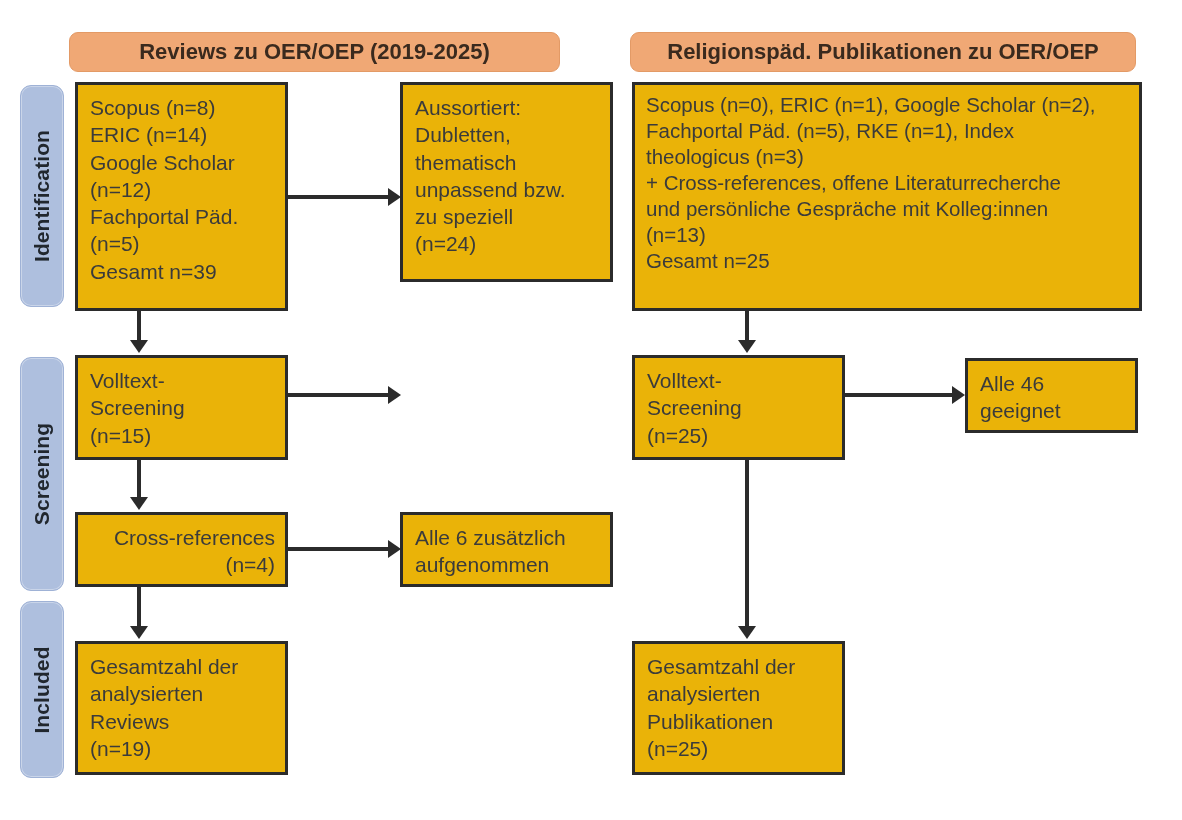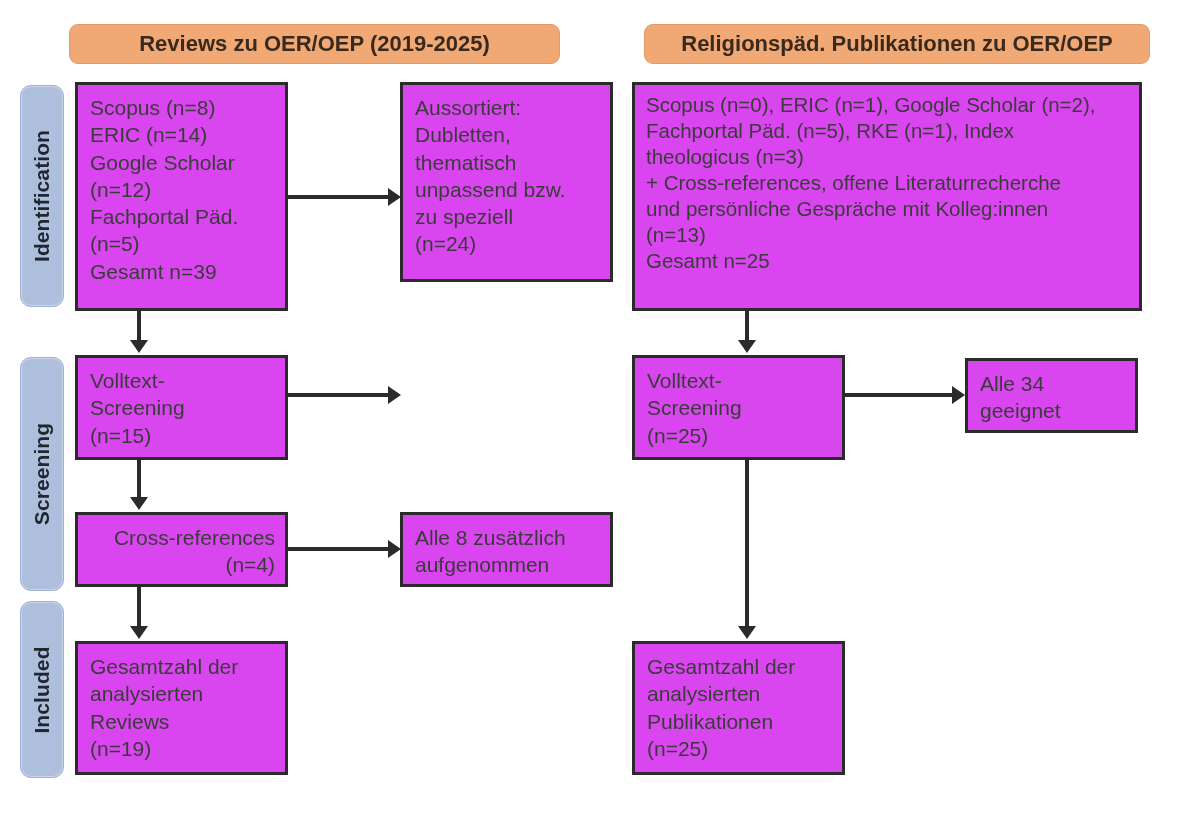--- a/index.html
+++ b/index.html
@@ -47,26 +47,27 @@
     border-radius: 9px;
     display: flex;
     align-items: center;
     justify-content: center;
     color: #3a2a1e;
     font-size: 22px;
     font-weight: bold;
     text-align: center;
     padding: 0 6px;
     box-sizing: border-box;
+    margin-top: 8px;
   }
 
   
   .box {
     position: absolute;
-    background: #d946ef;
+    background: #eab308;
     border: 3px solid #2b2b2b;
     box-sizing: border-box;
     padding: 9px 10px 6px 12px;
     font-size: 21px;
     line-height: 1.30;
     color: #3b3b3b;
     white-space: pre-line;
     overflow: hidden;
   }
   .box.dense {
@@ -114,21 +115,21 @@
   <div class="phase-bar" style="left:20px; top:357px; width:42px; height:232px;">
     <span class="phase-text">Screening</span>
   </div>
 
   <div class="phase-bar" style="left:20px; top:601px; width:42px; height:175px;">
     <span class="phase-text">Included</span>
   </div>
 
   <div class="col-header" style="left:69px; top:24px; width:491px; height:40px;">Reviews zu OER/OEP (2019-2025)</div>
 
-  <div class="col-header" style="left:644px; top:24px; width:506px; height:40px;">Religionspäd. Publikationen zu OER/OEP</div>
+  <div class="col-header" style="left:630px; top:24px; width:506px; height:40px;">Religionspäd. Publikationen zu OER/OEP</div>
 
   <div class="box" style="left:75px; top:82px; width:213px; height:229px;">Scopus (n=8)
 ERIC (n=14)
 Google Scholar
 (n=12)
 Fachportal Päd.
 (n=5)
 Gesamt n=39</div>
 
   <div class="box" style="left:400px; top:82px; width:213px; height:200px;">Aussortiert:
@@ -151,21 +152,21 @@
 
   <div class="conn h" style="left:288px; top:393px; width:100px;"></div>
   <div class="arrow-right" style="left:388px; top:386px;"></div>
 
   <div class="conn v" style="left:137px; top:460px; height:40px;"></div>
   <div class="arrow-down" style="left:130px; top:497px;"></div>
 
   <div class="box" style="left:75px; top:512px; width:213px; height:75px;text-align:right;">Cross-references
 (n=4)</div>
 
-  <div class="box mid" style="left:400px; top:512px; width:213px; height:75px;">Alle 8 zusätzlich
+  <div class="box mid" style="left:400px; top:512px; width:213px; height:75px;">Alle 6 zusätzlich
 aufgenommen</div>
 
   <div class="conn h" style="left:288px; top:547px; width:100px;"></div>
   <div class="arrow-right" style="left:388px; top:540px;"></div>
 
   <div class="conn v" style="left:137px; top:587px; height:42px;"></div>
   <div class="arrow-down" style="left:130px; top:626px;"></div>
 
   <div class="box" style="left:75px; top:641px; width:213px; height:134px;">Gesamtzahl der
 analysierten
@@ -180,21 +181,21 @@
 (n=13)
 Gesamt n=25</div>
 
   <div class="conn v" style="left:745px; top:311px; height:32px;"></div>
   <div class="arrow-down" style="left:738px; top:340px;"></div>
 
   <div class="box" style="left:632px; top:355px; width:213px; height:105px;">Volltext-
 Screening
 (n=25)</div>
 
-  <div class="box mid" style="left:965px; top:358px; width:173px; height:75px;">Alle 34 geeignet</div>
+  <div class="box mid" style="left:965px; top:358px; width:173px; height:75px;">Alle 46 geeignet</div>
 
   <div class="conn h" style="left:845px; top:393px; width:108px;"></div>
   <div class="arrow-right" style="left:952px; top:386px;"></div>
 
   <div class="conn v" style="left:745px; top:460px; height:168px;"></div>
   <div class="arrow-down" style="left:738px; top:626px;"></div>
 
   <div class="box" style="left:632px; top:641px; width:213px; height:134px;">Gesamtzahl der
 analysierten
 Publikationen

